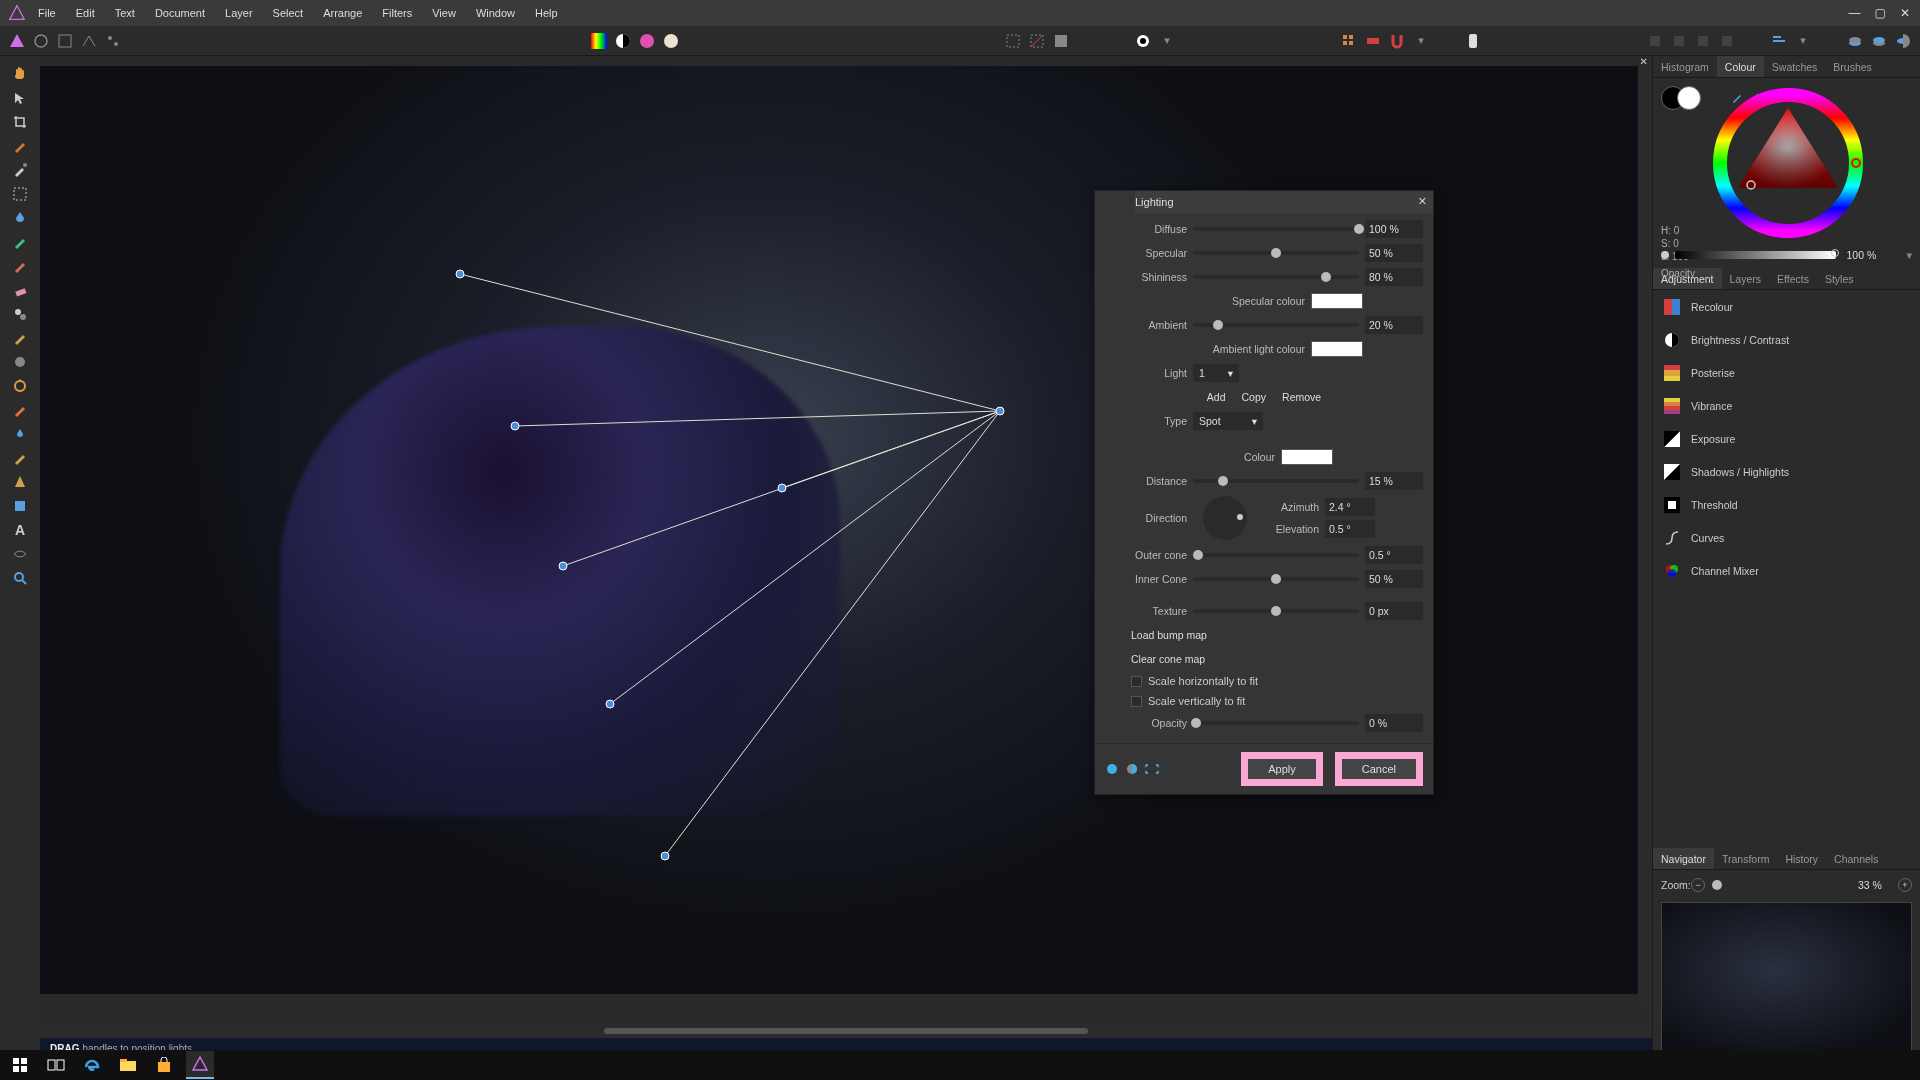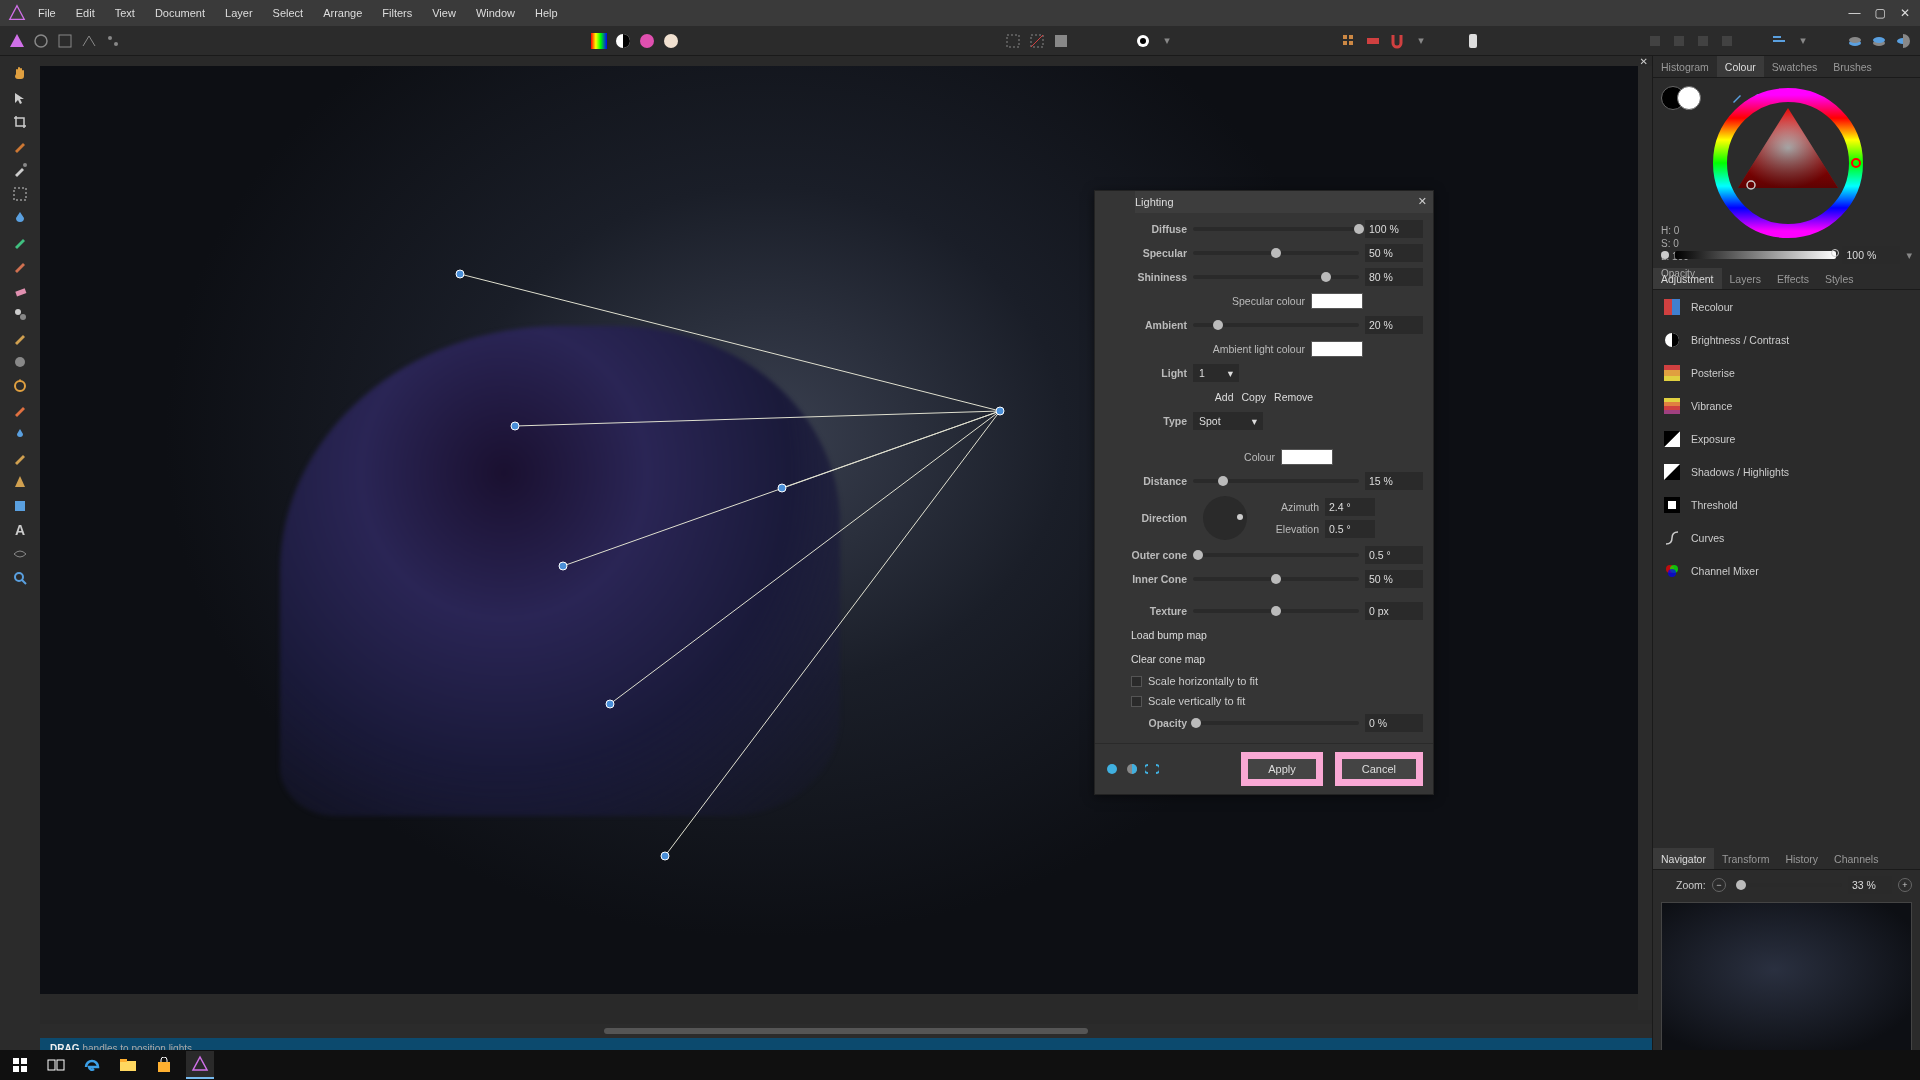--- a/index.html
+++ b/index.html
@@ -30,30 +30,30 @@
 .canvas { flex: 1; position: relative; overflow: hidden; background: #292929; }
 .photo { position: absolute; left: 0; right: 0; top: 0; bottom: 30px; background: radial-gradient(ellipse 600px 500px at 45% 40%, #3a4050 0%, #1a1e28 50%, #0d0f14 100%); }
 .subject-figure { position: absolute; left: 240px; top: 260px; width: 560px; height: 490px; background: radial-gradient(ellipse at 40% 30%, #1a1030 0%, #2a2555 30%, #1a1a3a 60%, transparent 100%); border-radius: 50% 40% 20% 10%; filter: blur(2px); }
 .light-gizmo { position: absolute; inset: 0; pointer-events: none; }
 .gizmo-line { stroke: #e0e0d0; stroke-width: 1; fill: none; }
 .gizmo-handle { fill: #4a8fd8; stroke: #fff; stroke-width: 1; r: 4; }
 .canvas-scroll-h { height: 14px; background: #2b2b2b; display:flex; align-items:center; }
 .scroll-thumb-h { margin-left: 35%; width: 30%; height: 6px; background: #555; border-radius: 3px; }
 .canvas-scroll-v-right { position:absolute; right:0; top:0; bottom:14px; width:14px; background:#2b2b2b; }
 
-.statusbar { height: 20px; background: #0c4a6e; display: flex; align-items: center; padding: 0 10px; color: #aaa; font-size: 10px; }
+.statusbar { height: 20px; background: #0f172a; display: flex; align-items: center; padding: 0 10px; color: #aaa; font-size: 10px; }
 .statusbar b { color: #eee; margin-right: 3px; }
 
 
 .dialog { position: absolute; left: 1094px; top: 190px; width: 340px; background: #353535; border: 1px solid #222; box-shadow: 0 2px 10px rgba(0,0,0,0.5); }
 .dlg-title { height: 22px; background: #3d3d3d; display: flex; align-items: center; color: #ddd; font-size: 11px; position: relative; margin-left: 40px; }
 .dlg-close { position: absolute; right: 6px; top: 4px; color: #ccc; cursor: pointer; }
 .dlg-body { padding: 4px 10px 8px 10px; }
 .row { display: flex; align-items: center; height: 24px; gap: 6px; }
-.row-label { width: 82px; text-align: right; color: #bbb; font-size: 10.5px; font-weight: bold; }
+.row-label { width: 82px; text-align: right; color: #bbb; font-size: 10.5px; }
 .row-label-wide { width: 200px; text-align: right; color: #bbb; font-size: 10.5px; }
 .slider { flex: 1; height: 4px; background: #2a2a2a; position: relative; border-radius: 2px; }
 .slider-thumb { position: absolute; top: -3px; width: 10px; height: 10px; border-radius: 50%; background: #bbb; transform: translateX(-50%); }
 .num-field { width: 58px; height: 18px; background: #2a2a2a; color: #ddd; padding: 0 4px; font-size: 10.5px; display:flex; align-items:center; }
 .color-swatch { width: 52px; height: 16px; background: #fff; border: 1px solid #555; }
 .sel { background: #2a2a2a; height: 18px; padding: 0 6px; display: flex; align-items: center; min-width: 46px; font-size: 10.5px; color: #ddd; gap: 6px; }
 .btn-link { color: #ddd; cursor: pointer; font-size: 10.5px; }
 .check-row { display: flex; align-items: center; gap: 6px; height: 20px; padding-left: 26px; }
 .checkbox { width: 11px; height: 11px; background: #2a2a2a; border: 1px solid #555; }
 .dlg-footer { display: flex; justify-content: space-between; align-items: center; padding: 8px 10px; border-top: 1px solid #2a2a2a; }
@@ -75,21 +75,21 @@
 .hsl-read { position: absolute; left: 8px; top: 146px; font-size: 10px; color: #aaa; line-height: 13px; }
 .opacity-row { position: absolute; left: 8px; right: 8px; bottom: 4px; display: flex; align-items: center; gap: 6px; }
 .grad-bar { flex:1; height: 8px; background: linear-gradient(90deg, #000, #fff); border-radius: 2px; position: relative; }
 
 .adj-list { flex: 1; overflow: auto; }
 .adj-item { display: flex; align-items: center; height: 33px; padding: 0 10px; gap: 10px; cursor: pointer; }
 .adj-icon { width: 18px; height: 18px; display:flex; align-items:center; justify-content:center; }
 .adj-label { color: #ccc; font-size: 10.5px; }
 
 .nav-panel { padding: 6px 8px; }
-.zoom-row { display: flex; align-items: center; gap: 6px; font-size: 10.5px; margin-left: 15px; }
+.zoom-row { display: flex; align-items: center; font-size: 10.5px; }
 .nav-thumb { margin-top: 8px; height: 150px; background: radial-gradient(ellipse at 45% 45%, #2a3040 0%, #0d0f14 80%); border: 1px solid #444; }
 
 
 .taskbar { position: fixed; left: 0; right: 0; bottom: 0; height: 30px; background: #101010; display: flex; align-items: center; padding: 0 6px; gap: 8px; }
 .task-icon { width: 28px; height: 28px; display: flex; align-items: center; justify-content: center; cursor: pointer; }
 .task-icon.active { border-bottom: 2px solid #76b9ed; background: #2a2a2a; }
 
 svg.icon { display: block; }
 </style>
 </head>
@@ -661,21 +661,21 @@
       <span class="row-label-wide">Ambient light colour</span>
       <span class="color-swatch"></span>
     </div>
     <div class="row">
       <span class="row-label">Light</span>
       <span class="sel">
           <span>1</span>
           <span style="margin-left:auto">▾</span>
         </span>
     </div>
-    <div class="row" style="justify-content:center;gap:8px">
+    <div class="row" style="justify-content:center;gap:16px">
       <span class="btn-link">Add</span>
       <span class="btn-link">Copy</span>
       <span class="btn-link">Remove</span>
     </div>
     <div class="row">
       <span class="row-label">Type</span>
       <span class="sel" style="min-width:70px">
           <span>Spot</span>
           <span style="margin-left:auto">▾</span>
         </span>

